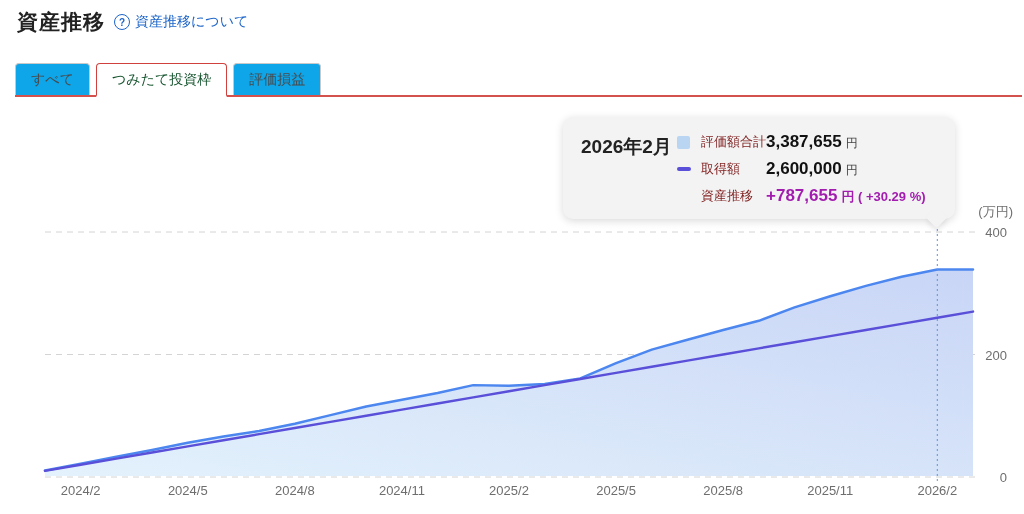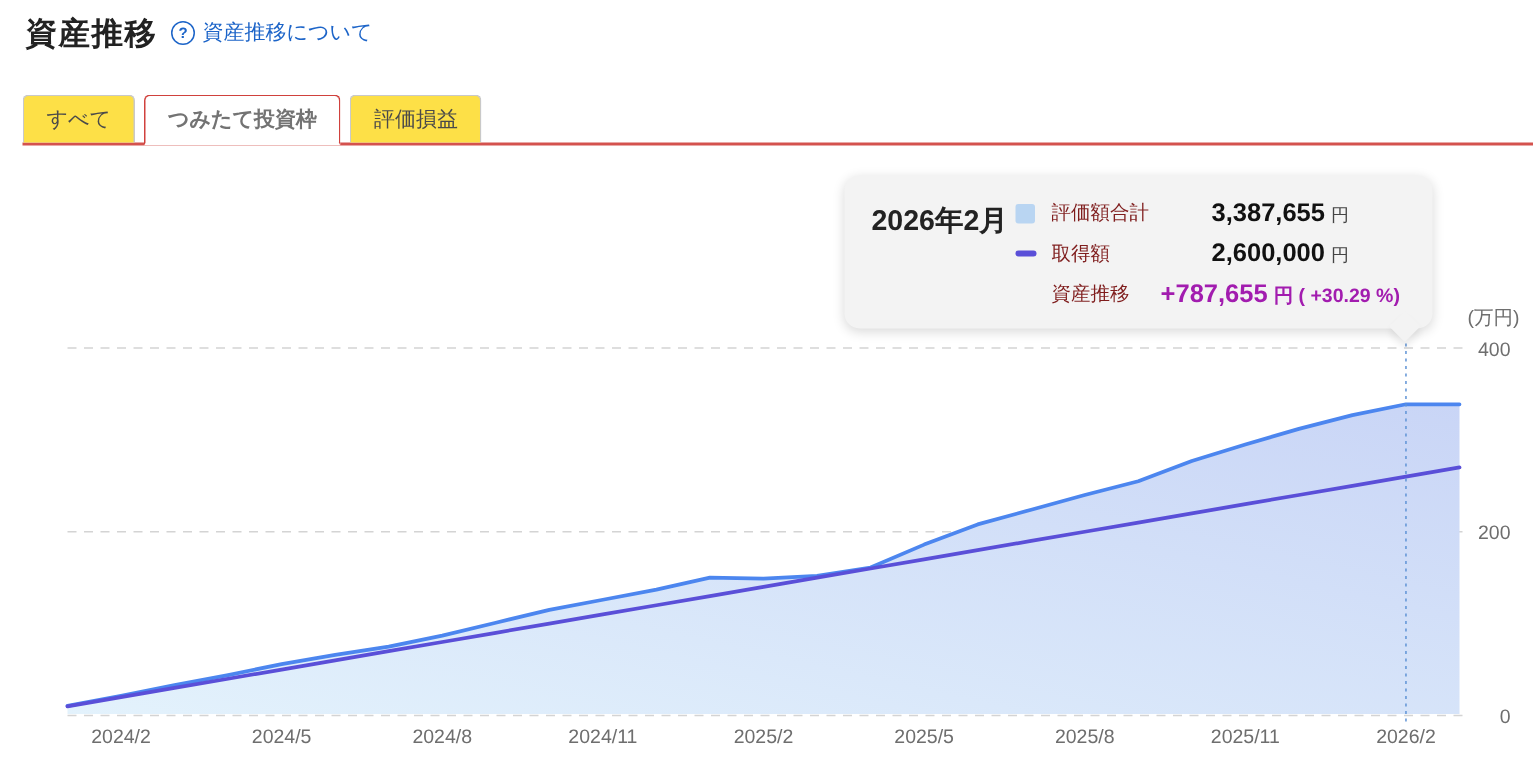--- a/index.html
+++ b/index.html
@@ -9,39 +9,39 @@
   }
   
   .header{position:absolute;left:17px;top:8px;display:flex;align-items:center;gap:9px;z-index:2}
   .page-title{font-size:21px;font-weight:bold;color:#222;margin:0;letter-spacing:1px}
   .help-link{display:flex;align-items:center;gap:5px;color:#1c64c8;font-size:14px;cursor:pointer;text-decoration:none}
   .q-icon{width:14px;height:14px;border:1.4px solid #1c64c8;border-radius:50%;
     font-size:10px;font-weight:bold;display:flex;align-items:center;justify-content:center;color:#1c64c8}
   
   .tabbar{position:absolute;left:15px;right:2px;top:63px;display:flex;gap:6px;
     align-items:flex-end;border-bottom:2px solid #d4524e;z-index:2}
-  .tab{padding:7px 15px 6px;font-size:14px;color:#4a4a4a;background:#fde047;
+  .tab{padding:7px 15px 6px;font-size:14px;color:#4a4a4a;background:#0ea5e9;
     border:1px solid #c9c9c9;border-bottom:none;border-radius:4px 4px 0 0;cursor:pointer;white-space:nowrap}
   .tab.active{background:#fff;border:1px solid #d0413d;border-bottom:2px solid #fff;
-    margin-bottom:-2px;color:#737373;font-weight:bold}
+    margin-bottom:-2px;color:#14532d;font-weight:normal}
   
   #chart-svg{position:absolute;left:0;top:0;z-index:1}
   #chart-svg text{font-family:"Liberation Sans",sans-serif;font-size:13px;fill:#6e6e6e}
   
   .tooltip{position:absolute;left:563px;top:117px;width:392px;z-index:3;box-sizing:border-box;
     background:#f3f3f3;border-radius:10px;box-shadow:0 2px 8px rgba(0,0,0,.15);
     padding:15px 14px 13px 18px;display:flex;gap:8px}
   .tt-tail{position:absolute;bottom:-6px;left:366px;width:15px;height:15px;background:#f3f3f3;
     transform:rotate(45deg);border-radius:2px;box-shadow:3px 3px 5px rgba(0,0,0,.08)}
   .tt-date{width:88px;font-size:19px;font-weight:bold;color:#222;padding-top:2px;white-space:nowrap}
   .tt-rows{flex:1;display:grid;grid-template-columns:24px auto 1fr;row-gap:7px;align-items:center}
   .sw-area{width:13px;height:13px;border-radius:2px}
   .sw-line{width:14px;height:4px;border-radius:2px}
   .tt-label{font-size:13px;color:#7f1d1d;white-space:nowrap}
-  .tt-val{text-align:center;font-size:17px;font-weight:bold;color:#111;white-space:nowrap}
+  .tt-val{text-align:left;font-size:17px;font-weight:bold;color:#111;white-space:nowrap}
   .tt-unit{font-size:12px;font-weight:normal;color:#444;margin-left:4px}
   .pink, .tt-val.pink .tt-unit{color:#a21caf;font-weight:bold}
   .tt-val.pink .tt-unit{font-size:13px}
 </style>
 </head>
 <body>
 
 <div class="header">
   <h1 class="page-title">資産推移</h1>
   <a class="help-link">

